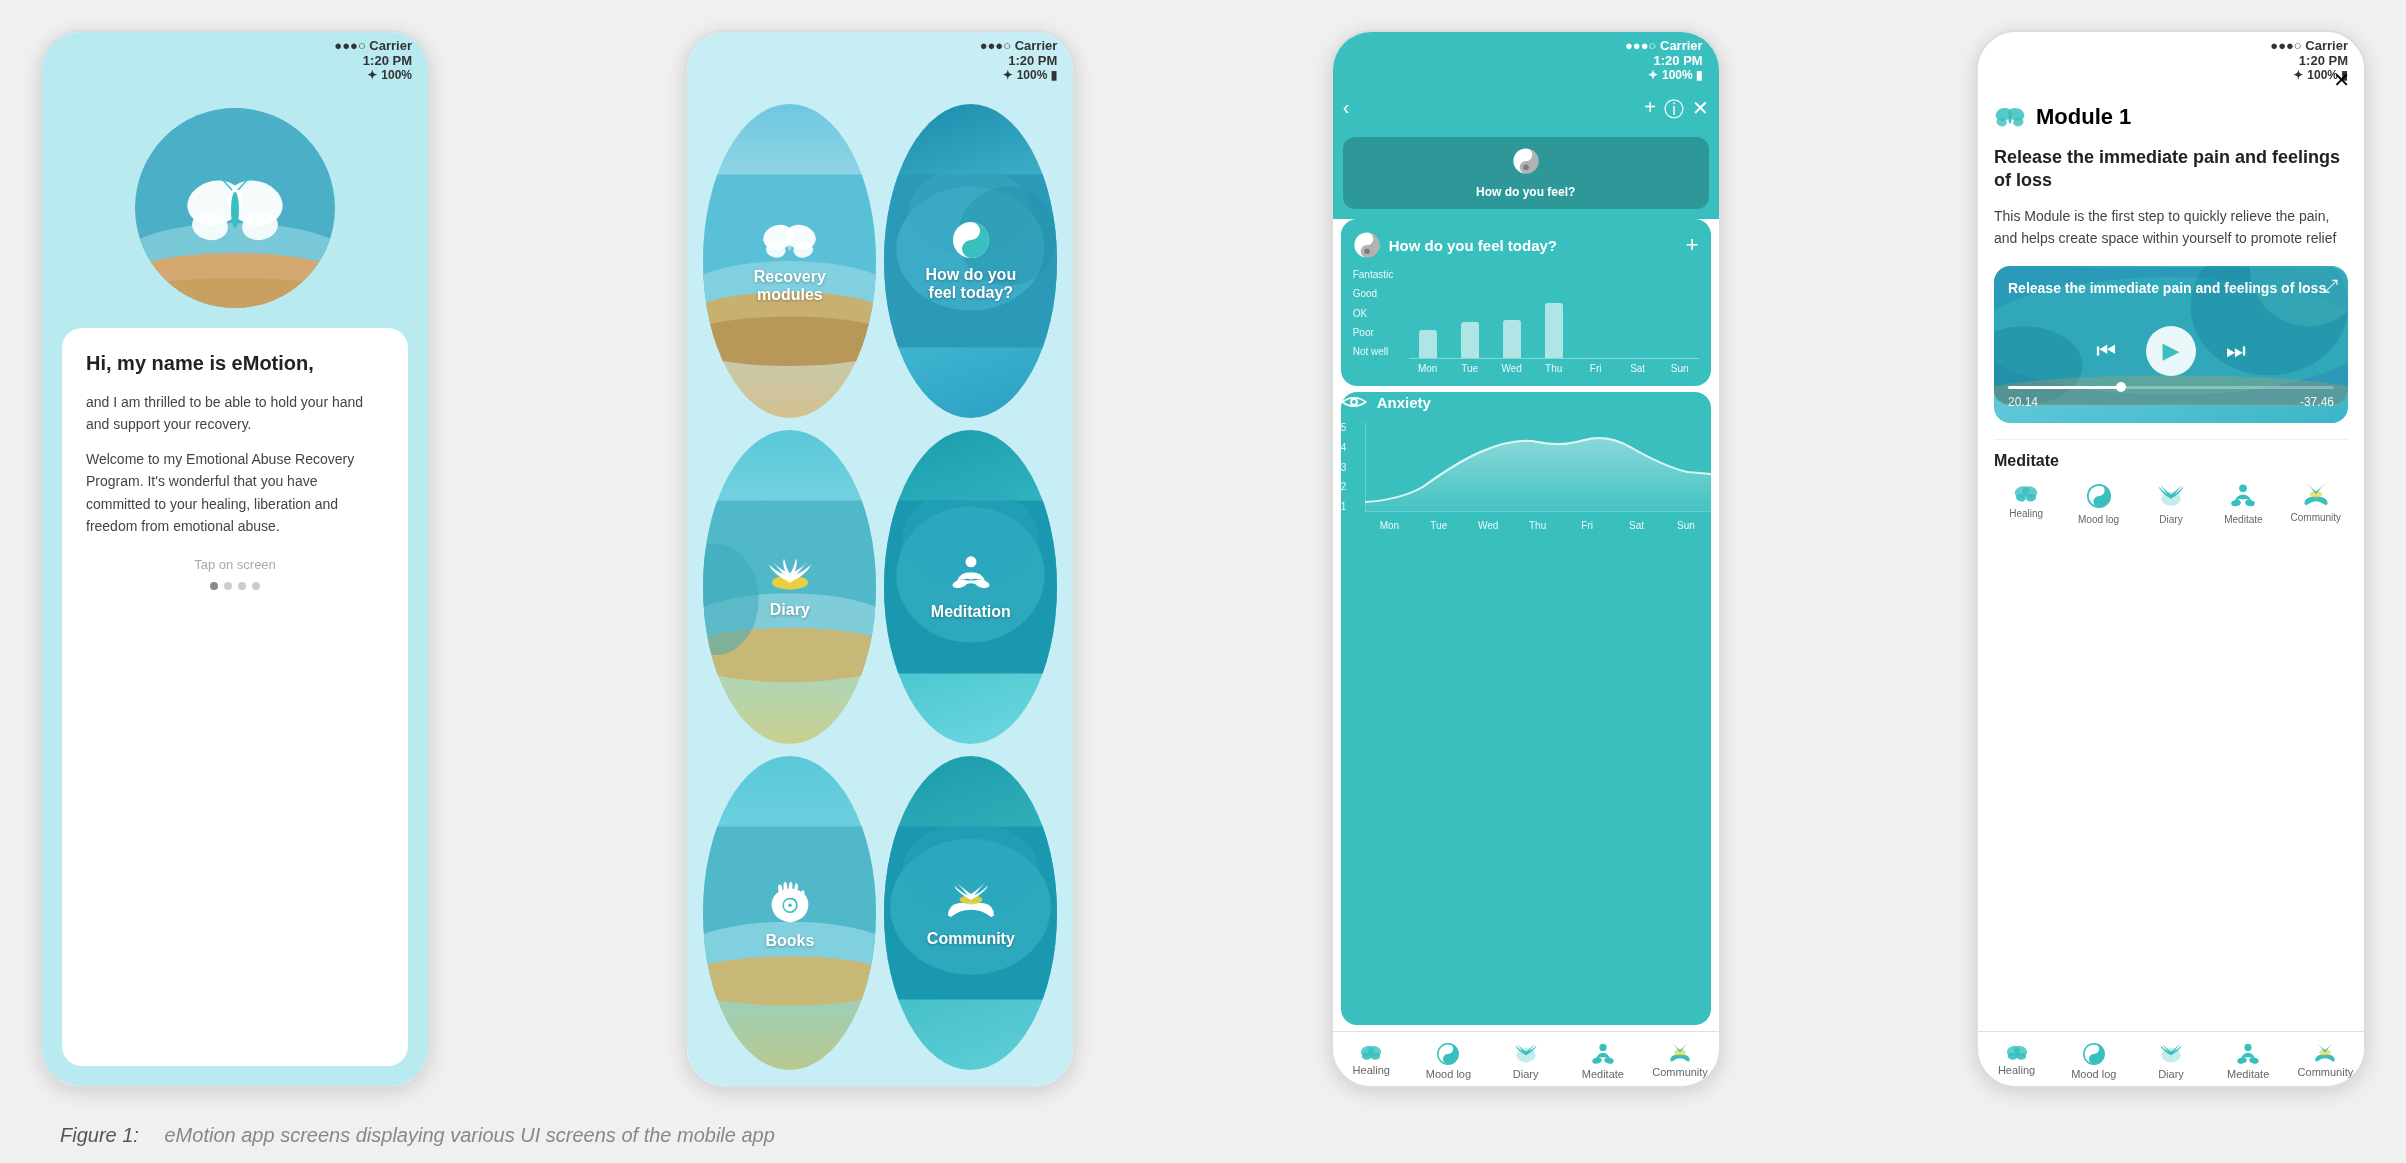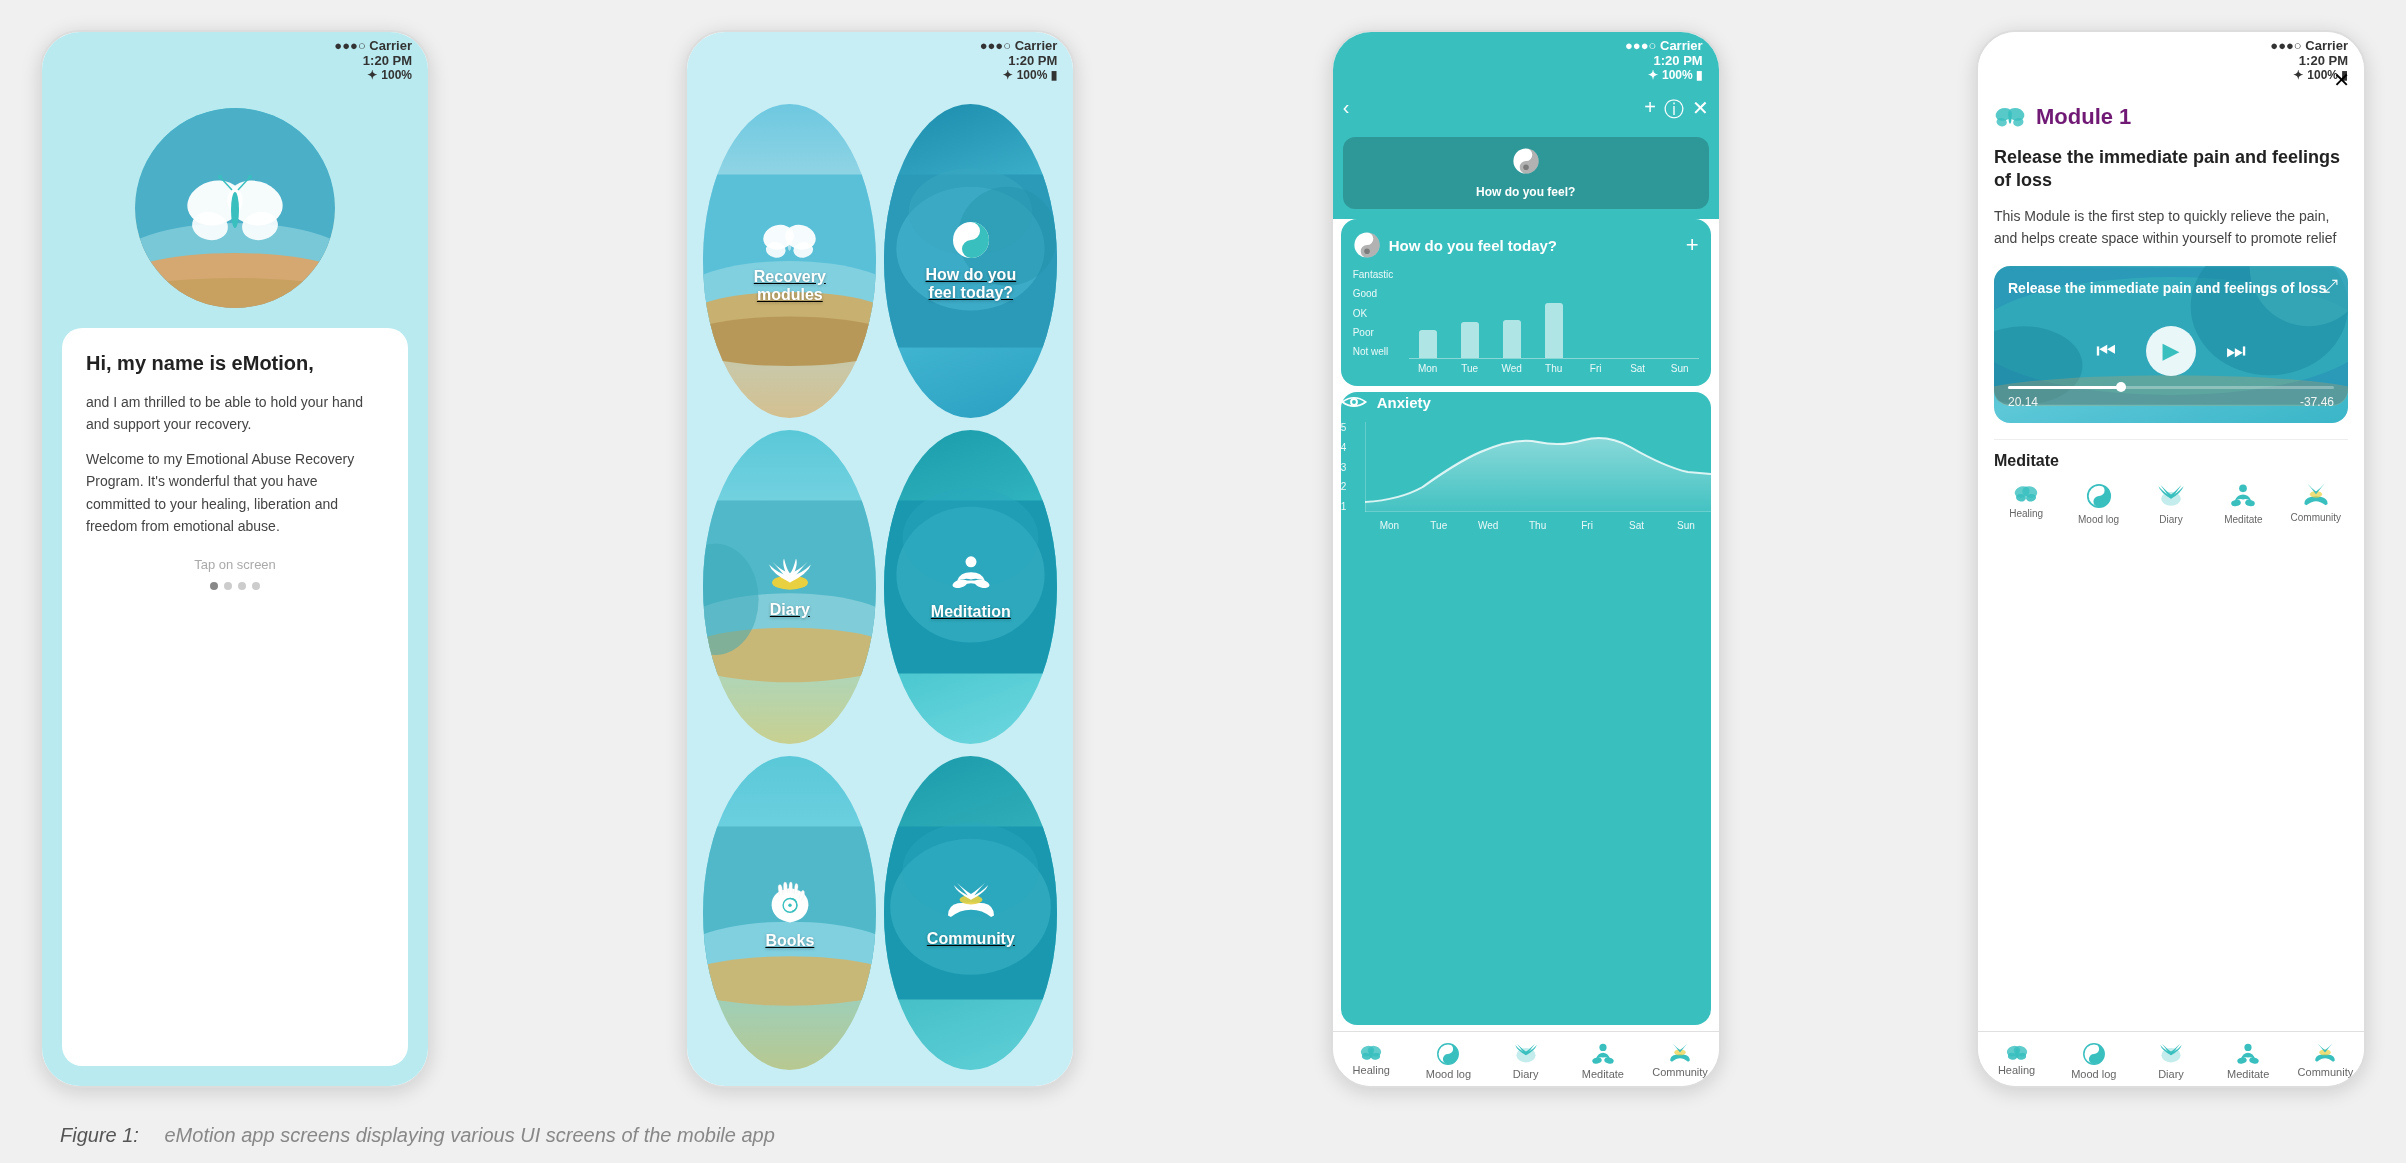--- a/index.html
+++ b/index.html
@@ -109,21 +109,20 @@
       flex: 1;
       display: flex;
       flex-direction: column;
       padding: 16px;
       gap: 12px;
     }
     .grid-row {
       display: flex;
       gap: 8px;
       flex: 1;
-      text-decoration: underline;
     }
     .grid-circle {
       flex: 1;
       border-radius: 50%;
       overflow: hidden;
       position: relative;
       display: flex;
       align-items: center;
       justify-content: center;
       flex-direction: column;
@@ -176,21 +175,21 @@
       flex-direction: column;
       padding: 16px;
     }
     .module-header {
       display: flex;
       align-items: center;
       gap: 10px;
       margin-bottom: 16px;
     }
     .module-title {
-      color: #701a75;
+      color: #000000;
       font-size: 22px;
       font-weight: 700;
       text-align: right;
     }
     .module-subtitle {
       font-size: 18px;
       font-weight: 700;
       color: #222;
       margin-bottom: 12px;
       line-height: 1.3;

